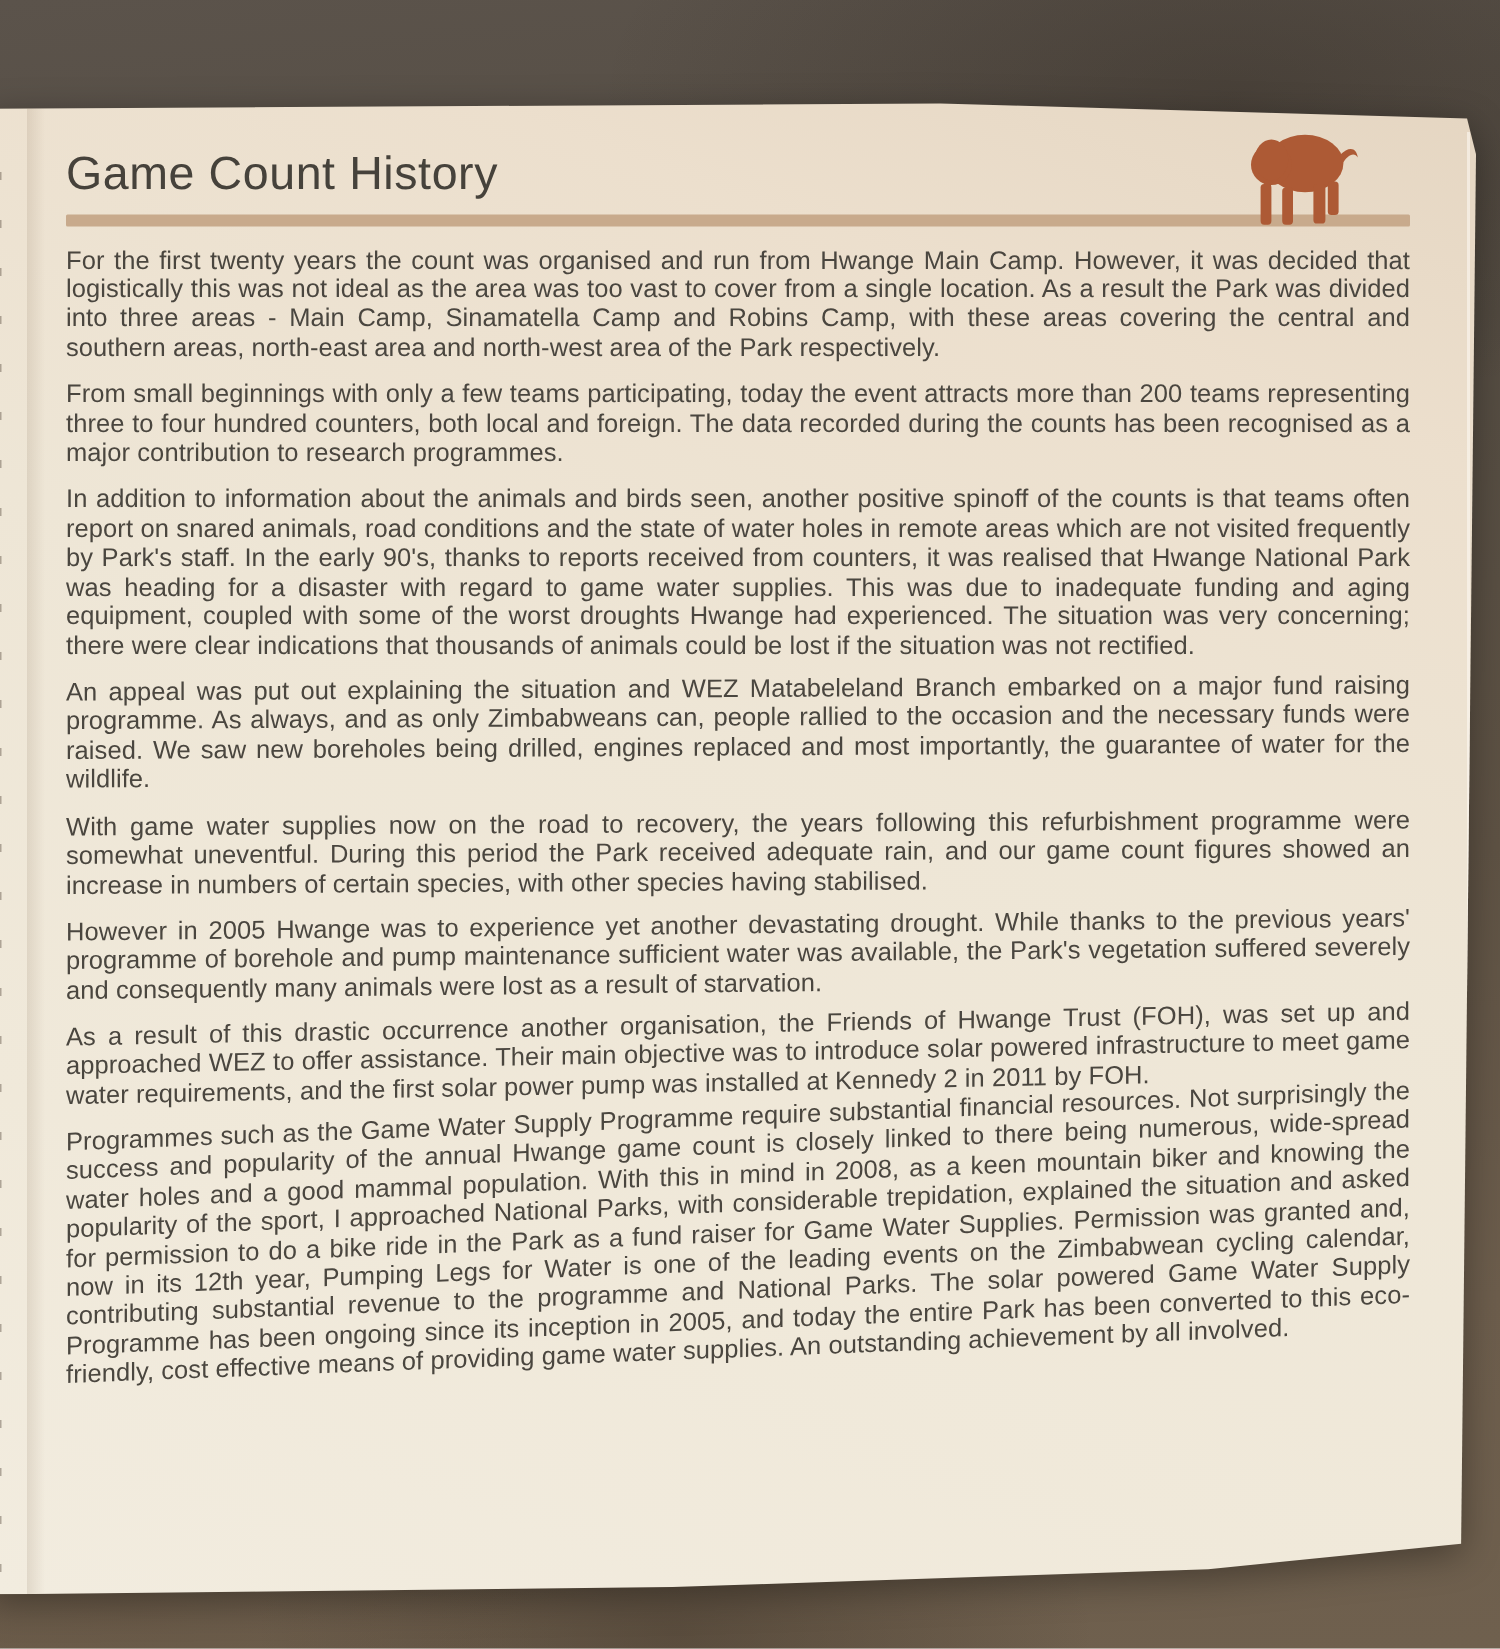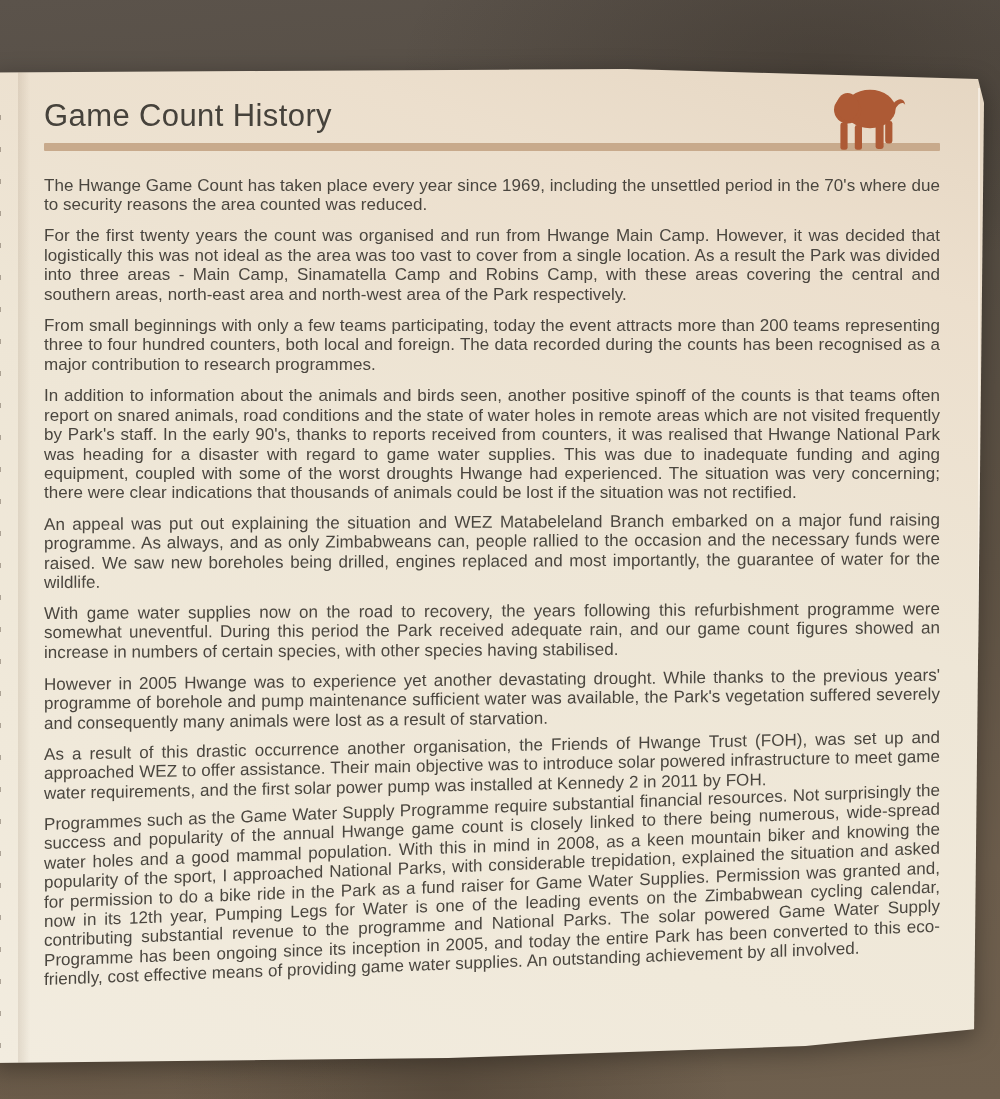--- a/index.html
+++ b/index.html
@@ -19,21 +19,21 @@
     padding:30px 44px 20px 52px;overflow:hidden;
     background:linear-gradient(200deg,#e5d6c2 0%,#ecdfcd 18%,#eee6d6 45%,#f0e9da 75%,#f2ecdf 100%);
     clip-path:polygon(0% 0.45%,64% 0.1%,99.4% 1.1%,100% 3.5%,99.0% 96.6%,82% 98.3%,46% 99.5%,0% 100%);
   }
   .binding{position:absolute;left:4px;top:2%;width:5px;height:97%;opacity:.5;
     background:repeating-linear-gradient(180deg,transparent 0 27px,rgba(62,48,36,0.75) 27px 32px);}
   .crease{position:absolute;left:26px;top:0;width:12px;height:100%;
     background:linear-gradient(90deg,rgba(120,95,70,0.14),transparent);}
   .edge-light{position:absolute;right:4px;top:2%;width:2px;height:95%;
     background:rgba(255,252,245,0.55);}
-  .header{position:relative;margin-bottom:25px;}
+  .header{position:relative;margin-bottom:13px;}
   .doc-title{
     margin:0;font-size:31px;font-weight:400;letter-spacing:0.4px;
     color:#46423b;line-height:1.15;
   }
   .rule{height:8px;margin-top:9px;background:#c8aa8c;border-radius:1px;}
   .elephant{position:absolute;right:34px;bottom:-3px;width:80px;height:74px;}
   .body-text p{
     margin:0 0 12px 0;font-size:17px;line-height:19.4px;color:#4a463f;
     text-align:justify;letter-spacing:0.05px;
   }
@@ -63,21 +63,20 @@
           <rect x="36" y="55" width="9" height="31" rx="3"></rect>
           <rect x="62" y="52" width="10" height="33" rx="3"></rect>
           <rect x="74" y="50" width="9" height="28" rx="3"></rect>
           <path d="M84 28 C92 20 98 22 99 30 C96 25 90 28 86 36 Z"></path>
         </g>
       </svg>
       <div class="rule"></div>
     </div>
 
     <div class="body-text">
-      <p>The Hwange Game Count has taken place every year since 1969, including the unsettled period in the 70's where due to security reasons the area counted was reduced.</p>
       <p>For the first twenty years the count was organised and run from Hwange Main Camp.  However, it was decided that logistically this was not ideal as the area was too vast to cover from a single location.  As a result the Park was divided into three areas - Main Camp, Sinamatella Camp and Robins Camp, with these areas covering the central and southern areas, north-east area and north-west area of the Park respectively.</p>
       <p>From small beginnings with only a few teams participating, today the event attracts more than 200 teams representing three to four hundred counters, both local and foreign.  The data recorded during the counts has been recognised as a major contribution to research programmes.</p>
       <p>In addition to information about the animals and birds seen, another positive spinoff of the counts is that teams often report on snared animals, road conditions and the state of water holes in remote areas which are not visited frequently by Park's staff.  In the early 90's, thanks to reports received from counters, it was realised that Hwange National Park was heading for a disaster with regard to game water supplies.  This was due to inadequate funding and aging equipment, coupled with some of the worst droughts Hwange had experienced.  The situation was very concerning; there were clear indications that thousands of animals could be lost if the situation was not rectified.</p>
       <p class="tilt-a">An appeal was put out explaining the situation and WEZ Matabeleland Branch embarked on a major fund raising programme.  As always, and as only Zimbabweans can, people rallied to the occasion and the necessary funds were raised.  We saw new boreholes being drilled, engines replaced and most importantly, the guarantee of water for the wildlife.</p>
       <p class="tilt-a">With game water supplies now on the road to recovery, the years following this refurbishment programme were somewhat uneventful.  During this period the Park received adequate rain, and our game count figures showed an increase in numbers of certain species, with other species having stabilised.</p>
       <p class="tilt-b">However in 2005 Hwange was to experience yet another devastating drought.  While thanks to the previous years' programme of borehole and pump maintenance sufficient water was available, the Park's vegetation suffered severely and consequently many animals were lost as a result of starvation.</p>
       <p class="tilt-c">As a result of this drastic occurrence another organisation, the Friends of Hwange Trust (FOH), was set up and approached WEZ to offer assistance.  Their main objective was to introduce solar powered infrastructure to meet game water requirements, and the first solar power pump was installed at Kennedy 2 in 2011 by FOH.</p>
       <p class="tilt-d">Programmes such as the Game Water Supply Programme require substantial financial resources.  Not surprisingly the success and popularity of the annual Hwange game count is closely linked to there being numerous, wide-spread water holes and a good mammal population.  With this in mind in 2008, as a keen mountain biker and knowing the popularity of the sport, I approached National Parks, with considerable trepidation, explained the situation and asked for permission to do a bike ride in the Park as a fund raiser for Game Water Supplies.  Permission was granted and, now in its 12th year, Pumping Legs for Water is one of the leading events on the Zimbabwean cycling calendar, contributing substantial revenue to the programme and National Parks.  The solar powered Game Water Supply Programme has been ongoing since its inception in 2005, and today the entire Park has been converted to this eco-friendly, cost effective means of providing game water supplies.  An outstanding achievement by all involved.</p>
     </div>
   </div>

